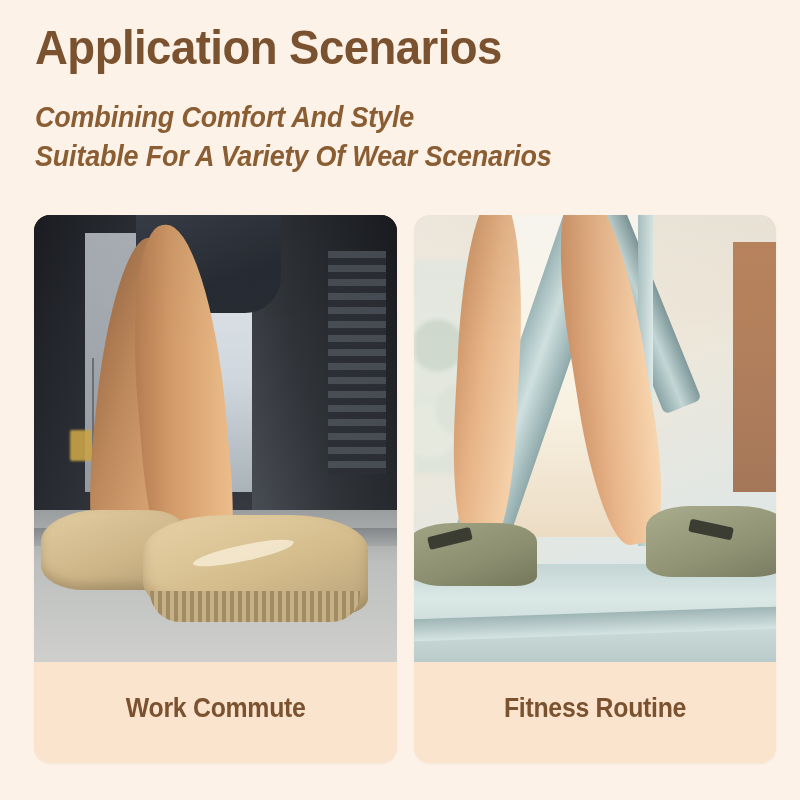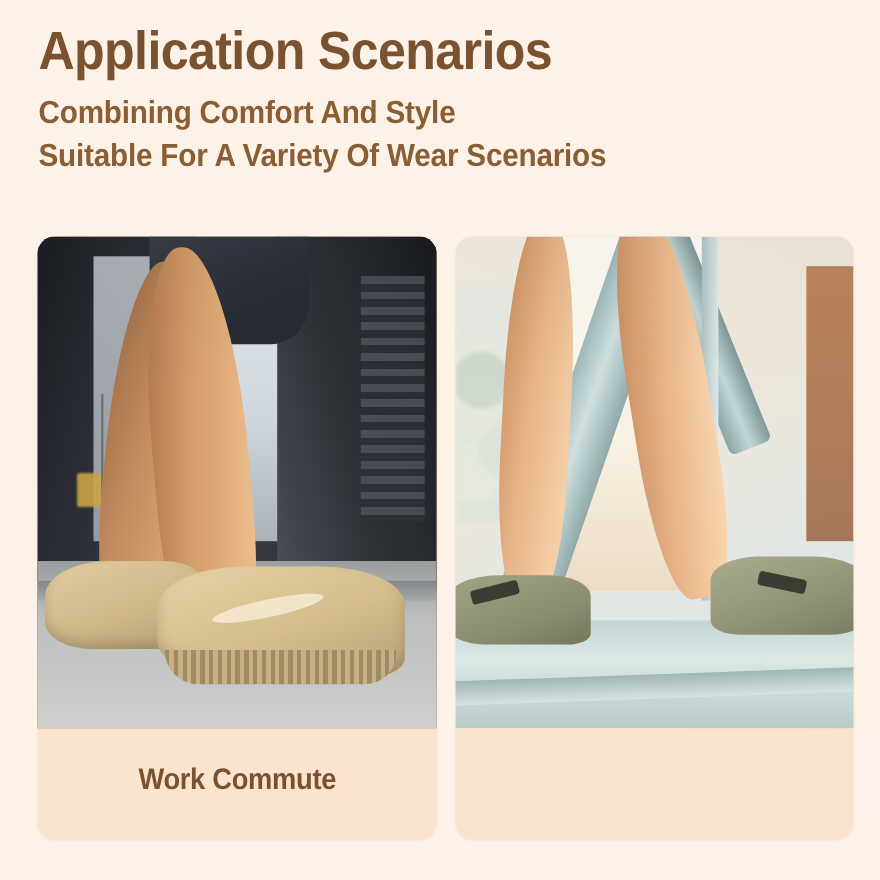--- a/index.html
+++ b/index.html
@@ -35,21 +35,22 @@
     font-weight: bold;
     color: #7B5230;
     letter-spacing: -0.6px;
     line-height: 1.06;
     margin: 0;
     white-space: nowrap;
     transform: scaleX(0.93);
     transform-origin: left center;
   }
   .subtitle-block {
-    margin-top: 10px;
+    margin-top: 24px;
+    font-style: italic;
   }
   .subtitle-line {
     font-size: 29px;
     font-weight: bold;
     color: #8A5D33;
     line-height: 1.36;
     letter-spacing: -0.2px;
     white-space: nowrap;
     transform: scaleX(0.93);
     transform-origin: left center;
@@ -386,17 +387,20 @@
         <div class="deck"></div>
         <div class="deck-rail"></div>
         <div class="leg-l"></div>
         <div class="leg-r"></div>
         <div class="shoe-l"></div>
         <div class="shoe-r"></div>
         <div class="lace-l"></div>
         <div class="lace-r"></div>
         <div class="photo-shade"></div>
       </div>
+      <div class="card-label">
+        <span class="card-label-text">Fitness Routine</span>
+      </div>
     </div>
 
 
   </div>
 </div>
 
 </body></html>

